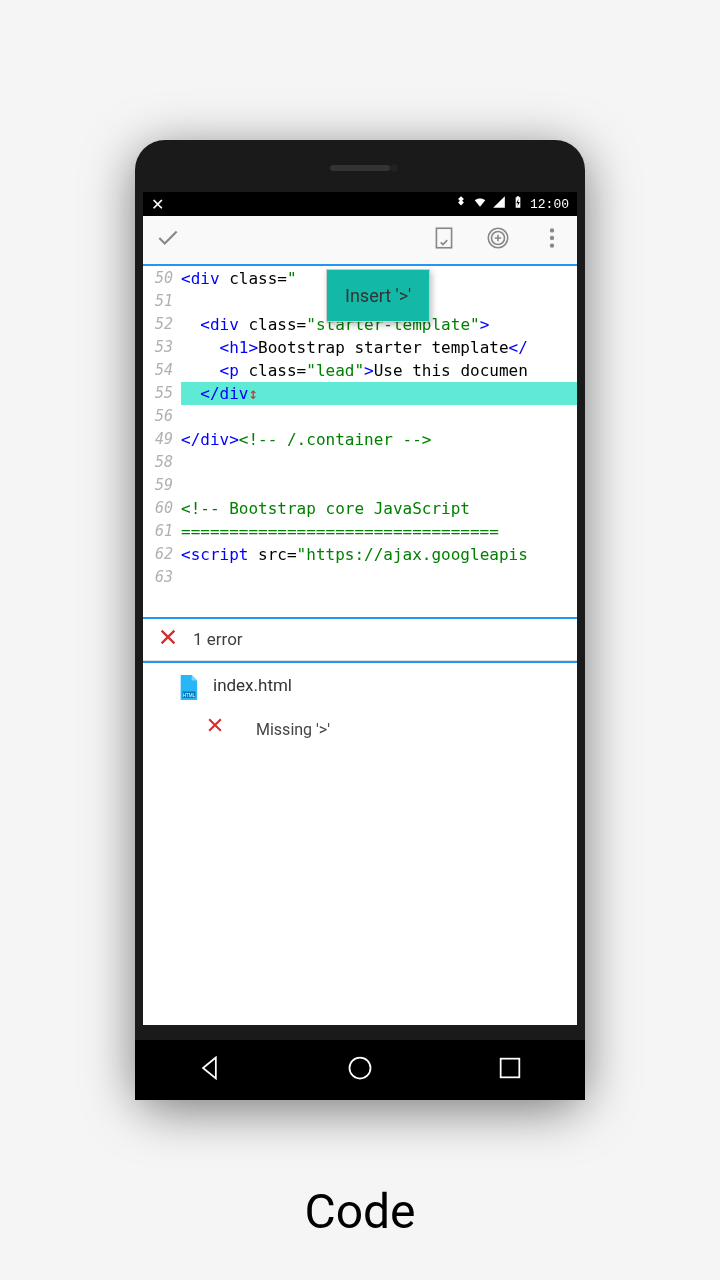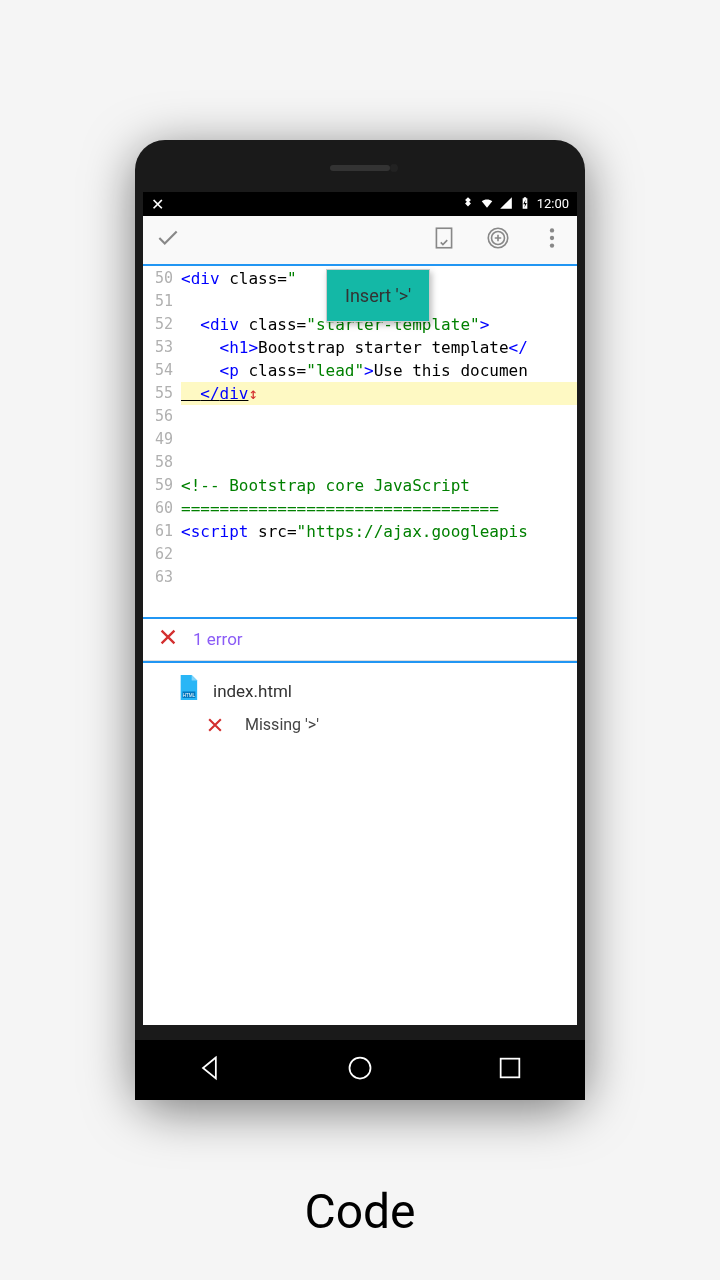--- a/index.html
+++ b/index.html
@@ -3,47 +3,47 @@
 <meta charset="utf-8">
 <style>
 * { margin: 0; padding: 0; box-sizing: border-box; }
 body { background: #f5f5f5; font-family: -apple-system, BlinkMacSystemFont, "Segoe UI", Roboto, sans-serif; width: 720px; height: 1280px; position: relative; }
 .phone-frame { position: absolute; left: 135px; top: 140px; width: 450px; height: 960px; background: #1a1a1a; border-radius: 30px; box-shadow: 0 10px 50px rgba(0,0,0,0.5); padding: 52px 8px 75px 8px; }
 .phone-speaker { position: absolute; top: 25px; left: 50%; transform: translateX(-50%); width: 60px; height: 6px; background: #333; border-radius: 3px; }
 .phone-camera { position: absolute; top: 24px; left: 50%; transform: translateX(30px); width: 8px; height: 8px; background: #222; border-radius: 50%; }
 .phone-screen { width: 100%; height: 100%; background: #fff; overflow: hidden; display: flex; flex-direction: column; }
 .status-bar { height: 24px; background: #000; display: flex; align-items: center; padding: 0 8px; color: #fff; font-size: 13px; gap: 10px; }
 .status-left { display: flex; align-items: center; gap: 14px; }
-.status-right { margin-left: auto; display: flex; gap: 5px; }
+.status-right { margin-left: auto; display: flex; align-items: center; gap: 5px; font-family: Liberation Mono, monospace; }
 .status-right svg { width: 14px; height: 14px; }
 .close-x { font-size: 16px; font-weight: 300; }
 .app-toolbar { height: 50px; background: #f9f9f9; border-bottom: 2px solid #2196f3; display: flex; align-items: center; padding: 0 12px; gap: 40px; }
 .toolbar-right { margin-left: auto; display: flex; align-items: center; gap: 28px; }
 .check-icon svg { width: 26px; height: 26px; stroke: #888; }
 .toolbar-icon svg { width: 26px; height: 26px; }
 .editor-area { flex: 1; background: #fff; position: relative; font-family: "Consolas", "Monaco", monospace; font-size: 16px; line-height: 23px; overflow: hidden; }
 .code-content { display: flex; }
-.gutter { width: 36px; background: #fff; color: #b0b0b0; text-align: right; padding: 1px 6px 0 0; font-size: 15px; }
+.gutter { width: 36px; background: #fff; color: #b0b0b0; text-align: right; padding: 1px 6px 0 0; font-size: 15px; font-style: italic; }
 .gutter div { height: 23px; }
 .code-lines { flex: 1; padding: 1px 0 0 2px; overflow: hidden; white-space: nowrap; }
 .code-lines div { height: 23px; }
-.line-highlight { background: #fef9c3; text-decoration: underline; }
+.line-highlight { background: #5eead4; }
 .tag { color: #0000ff; }
 .attr { color: #000000; }
 .string { color: #008000; }
 .comment { color: #008000; }
 .text { color: #000; }
 .error-squiggle { position: absolute; border-bottom: 2.5px wavy #d32f2f; width: 10px; height: 2px; }
 .tooltip { position: absolute; top: 3px; left: 183px; background: #14b8a6; border: 1px solid #ccc; box-shadow: 2px 3px 6px rgba(0,0,0,0.25); padding: 14px 18px; font-family: Roboto, sans-serif; font-size: 18px; color: #333; z-index: 10; }
-.error-bar { height: 44px; border-top: 2px solid #2196f3; border-bottom: 1px solid #ddd; display: flex; align-items: center; padding: 0 14px; gap: 14px; font-size: 17px; color: #8b5cf6; }
+.error-bar { height: 44px; border-top: 2px solid #2196f3; border-bottom: 1px solid #ddd; display: flex; align-items: center; padding: 0 14px; gap: 14px; font-size: 17px; color: #404040; }
 .error-x svg { width: 22px; height: 22px; }
 .file-panel { padding: 12px 0 0 34px; border-top: 2px solid #2196f3; flex: 1; background: #fff; }
-.file-row { display: flex; align-items: flex-end; gap: 14px; font-size: 17px; color: #333; margin-bottom: 14px; }
+.file-row { display: flex; align-items: flex-start; gap: 14px; font-size: 17px; color: #333; margin-bottom: 14px; }
 .file-icon { width: 22px; height: 26px; }
-.error-item { display: flex; align-items: flex-start; gap: 20px; font-size: 16px; color: #444; padding-left: 28px; }
+.error-item { display: flex; align-items: flex-end; gap: 31px; font-size: 16px; color: #444; padding-left: 28px; }
 .error-item svg { width: 20px; height: 20px; }
 .nav-bar { position: absolute; bottom: 0; left: 0; right: 0; height: 60px; background: #000; display: flex; align-items: center; justify-content: space-around; }
 .nav-bar svg { width: 28px; height: 28px; }
 .caption { position: absolute; bottom: 40px; left: 0; right: 0; text-align: center; font-size: 48px; font-weight: 400; color: #000; }
 .cursor-red { color: #d32f2f; position: relative; display: inline-block; }
 </style>
 </head>
 <body>
 
 <div class="phone-frame">
@@ -128,20 +128,21 @@
           <div>63</div>
         </div>
         <div class="code-lines">
           <div><span class="tag">&lt;<span>div</span></span><span class="attr"> class=</span><span class="string">"</span></div>
           <div></div>
           <div>&nbsp;&nbsp;<span class="tag">&lt;<span>div</span></span><span class="attr"> class=</span><span class="string">"starter-template"</span><span class="tag">&gt;</span></div>
           <div>&nbsp;&nbsp;&nbsp;&nbsp;<span class="tag">&lt;<span>h1</span>&gt;</span><span class="text">Bootstrap starter template</span><span class="tag">&lt;/</span></div>
           <div>&nbsp;&nbsp;&nbsp;&nbsp;<span class="tag">&lt;<span>p</span></span><span class="attr"> class=</span><span class="string">"lead"</span><span class="tag">&gt;</span><span class="text">Use this documen</span></div>
           <div class="line-highlight">&nbsp;&nbsp;<span class="tag"><span>&lt;/</span><span>div</span></span><span class="cursor-red">↕<span class="error-squiggle" style="left:-10px;bottom:0"></span></span></div>
           <div></div>
+          <div><span class="tag"><span>&lt;/</span><span>div</span>&gt;</span><span class="comment">&lt;!-- /.container --&gt;</span></div>
           <div></div>
           <div></div>
           <div><span class="comment">&lt;!-- Bootstrap core JavaScript</span></div>
           <div><span class="comment">=================================</span></div>
           <div><span class="tag">&lt;<span>script</span></span><span class="attr"> src=</span><span class="string">"https://ajax.googleapis</span></div>
         </div>
       </div>
     </div>
 
     <div class="error-bar">

